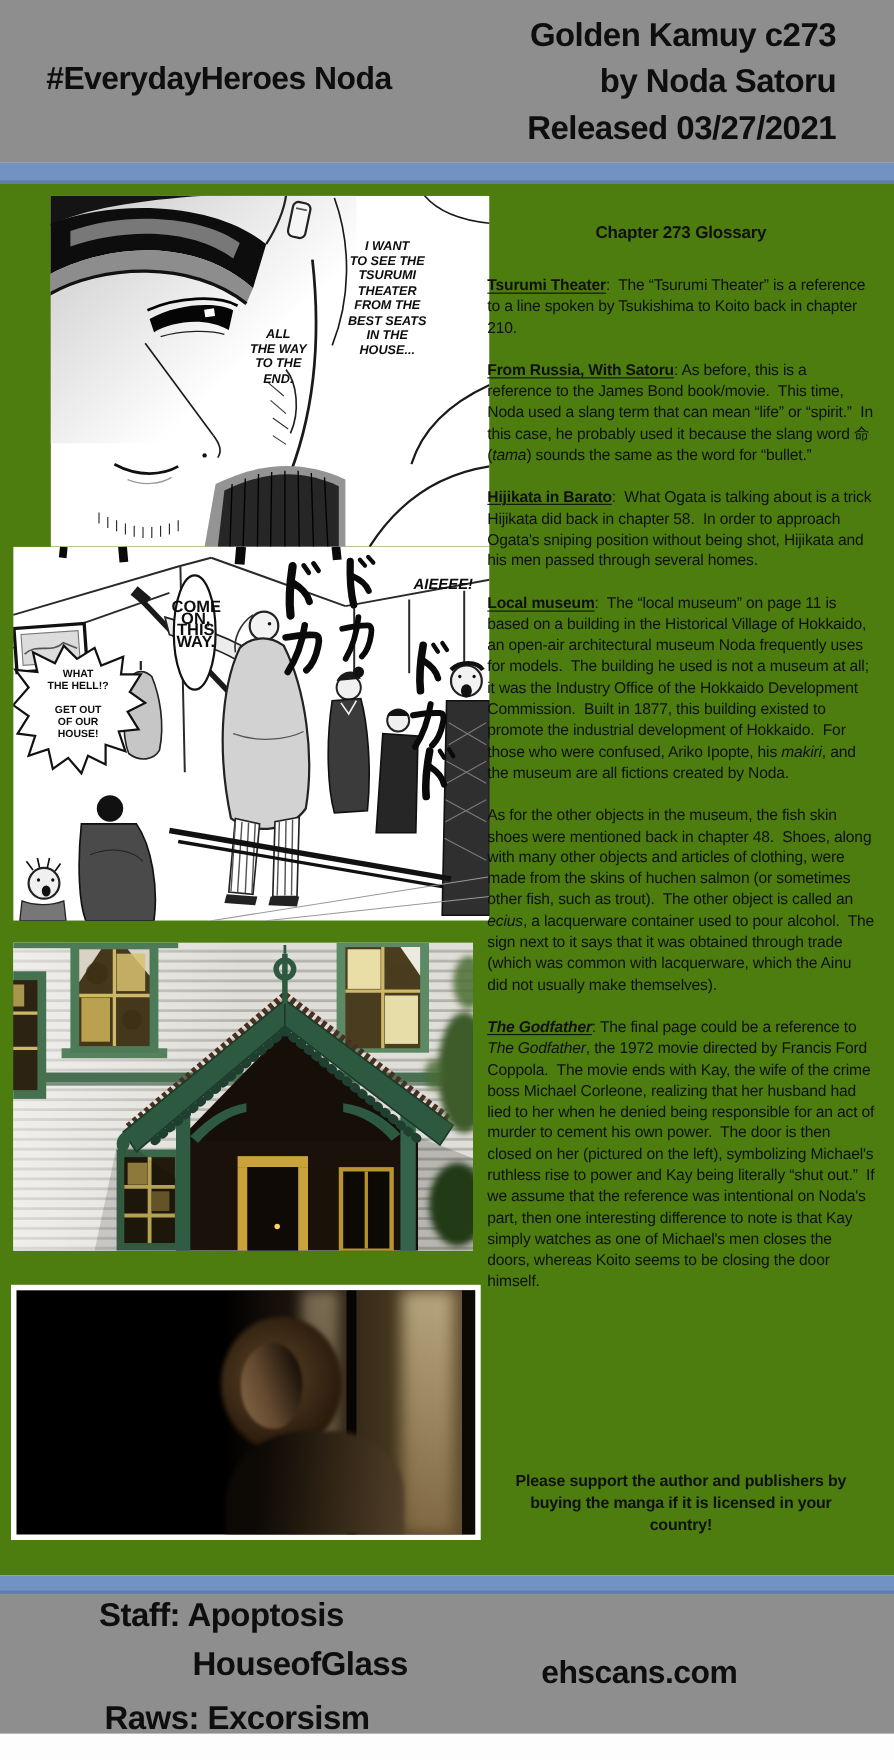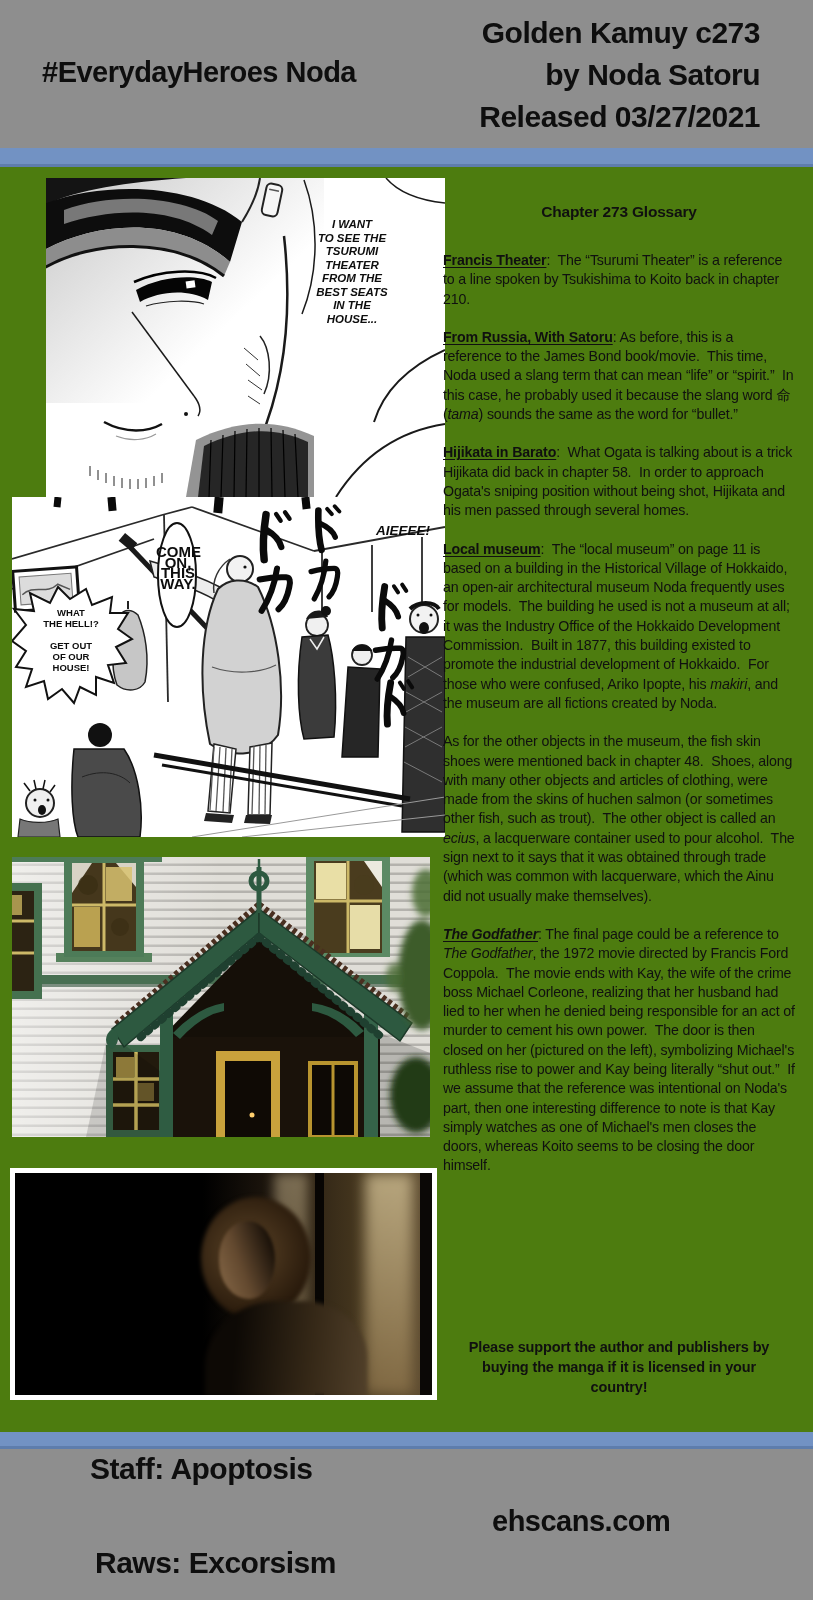--- a/index.html
+++ b/index.html
@@ -48,21 +48,21 @@
         border-radius:45% 40% 0 0/70% 60% 0 0;
         background:linear-gradient(95deg,#0d0905 20%,#352817 65%,#51402a);}
   
   .glossary{position:absolute;left:443px;top:0;width:352px;height:1265px;color:#101010;}
   .g-title{margin:36px 0 30px 0;text-align:center;font-size:15.5px;font-weight:bold;letter-spacing:-0.2px;}
   .entry{margin:0 0 19px 0;font-size:14.2px;line-height:19.3px;white-space:pre-wrap;letter-spacing:-0.15px;}
   .term{font-weight:bold;text-decoration:underline;text-underline-offset:2px;}
   .support{position:absolute;left:24px;top:1170px;width:304px;text-align:center;font-weight:bold;
            font-size:14.5px;line-height:20px;letter-spacing:-0.15px;}
   
-  .footer{position:absolute;left:0;top:1449px;width:813px;height:151px;background:#8e8e8e;color:#0e0e0e;}
+  .footer{position:absolute;left:0;top:1449px;width:813px;height:127px;background:#8e8e8e;color:#0e0e0e;}
   .f-item{position:absolute;font-size:30px;font-weight:bold;letter-spacing:-0.5px;}
   .f1{left:90px;top:3px;}
   .f2{left:175px;top:48px;}
   .f3{left:95px;top:97px;}
   .f4{left:492px;top:56px;font-size:29px;}
 </style>
 </head>
 <body>
 
 <div class="page">
@@ -155,20 +155,24 @@
         <path d="M290,319 C320,272 360,252 399,246" stroke="#1a1a1a" stroke-width="2" fill="none"></path>
       </svg>
       <div class="speech sp1">I WANT
 TO SEE THE
 TSURUMI
 THEATER
 FROM THE
 BEST SEATS
 IN THE
 HOUSE...</div>
+      <div class="speech sp2">ALL
+THE WAY
+TO THE
+END.</div>
     </div>
 
     <div class="panel" id="p2">
       <svg viewBox="0 0 433 340" aria-label="ドカドカ">
         <defs>
           <g id="kdo" stroke="#0a0a0a" fill="none" stroke-linecap="round">
             <path d="M13,2 C12,14 12,28 14,38" stroke-width="6"></path>
             <path d="M14,14 C20,17 25,21 27,27" stroke-width="5"></path>
             <path d="M21,1 L25,6" stroke-width="3.5"></path>
               <path d="M28,-1 L32,4" stroke-width="3.5"></path>
@@ -433,37 +437,38 @@
         <div class="mull2"></div>
         <div class="hair"></div>
         <div class="face"></div>
         <div class="body4"></div>
       </div>
     </div>
 
     <div class="glossary">
       <div class="g-title">Chapter 273 Glossary</div>
 
-      <p class="entry"><span class="term">Francis Theater</span><span>:  The “Tsurumi Theater” is a reference to a line spoken by Tsukishima to Koito back in chapter 210.</span></p>
+      <p class="entry"><span class="term">Tsurumi Theater</span><span>:  The “Tsurumi Theater” is a reference to a line spoken by Tsukishima to Koito back in chapter 210.</span></p>
 
       <p class="entry"><span class="term">From Russia, With Satoru</span><span>: As before, this is a reference to the James Bond book/movie.  This time, Noda used a slang term that can mean “life” or “spirit.”  In this case, he probably used it because the slang word 命 (<i>tama</i>) sounds the same as the word for “bullet.”</span></p>
 
       <p class="entry"><span class="term">Hijikata in Barato</span><span>:  What Ogata is talking about is a trick Hijikata did back in chapter 58.  In order to approach Ogata's sniping position without being shot, Hijikata and his men passed through several homes.</span></p>
 
       <p class="entry"><span class="term">Local museum</span><span>:  The “local museum” on page 11 is based on a building in the Historical Village of Hokkaido, an open-air architectural museum Noda frequently uses for models.  The building he used is not a museum at all; it was the Industry Office of the Hokkaido Development Commission.  Built in 1877, this building existed to promote the industrial development of Hokkaido.  For those who were confused, Ariko Ipopte, his <i>makiri</i>, and the museum are all fictions created by Noda.</span></p>
 
       <p class="entry"><span>As for the other objects in the museum, the fish skin shoes were mentioned back in chapter 48.  Shoes, along with many other objects and articles of clothing, were made from the skins of huchen salmon (or sometimes other fish, such as trout).  The other object is called an <i>ecius</i>, a lacquerware container used to pour alcohol.  The sign next to it says that it was obtained through trade (which was common with lacquerware, which the Ainu did not usually make themselves).</span></p>
 
       <p class="entry"><span class="term"><i>The Godfather</i></span><span>: The final page could be a reference to <i>The Godfather</i>, the 1972 movie directed by Francis Ford Coppola.  The movie ends with Kay, the wife of the crime boss Michael Corleone, realizing that her husband had lied to her when he denied being responsible for an act of murder to cement his own power.  The door is then closed on her (pictured on the left), symbolizing Michael's ruthless rise to power and Kay being literally “shut out.”  If we assume that the reference was intentional on Noda's part, then one interesting difference to note is that Kay simply watches as one of Michael's men closes the doors, whereas Koito seems to be closing the door himself.</span></p>
 
       <div class="support">Please support the author and publishers by buying the manga if it is licensed in your country!</div>
     </div>
   </div>
 
   <div class="bar bar-bottom"></div>
 
   <div class="footer">
     <div class="f-item f1">Staff: Apoptosis</div>
+    <div class="f-item f2">HouseofGlass</div>
     <div class="f-item f3">Raws: Excorsism</div>
     <div class="f-item f4">ehscans.com</div>
   </div>
 
 </div>
 
 </body></html>

